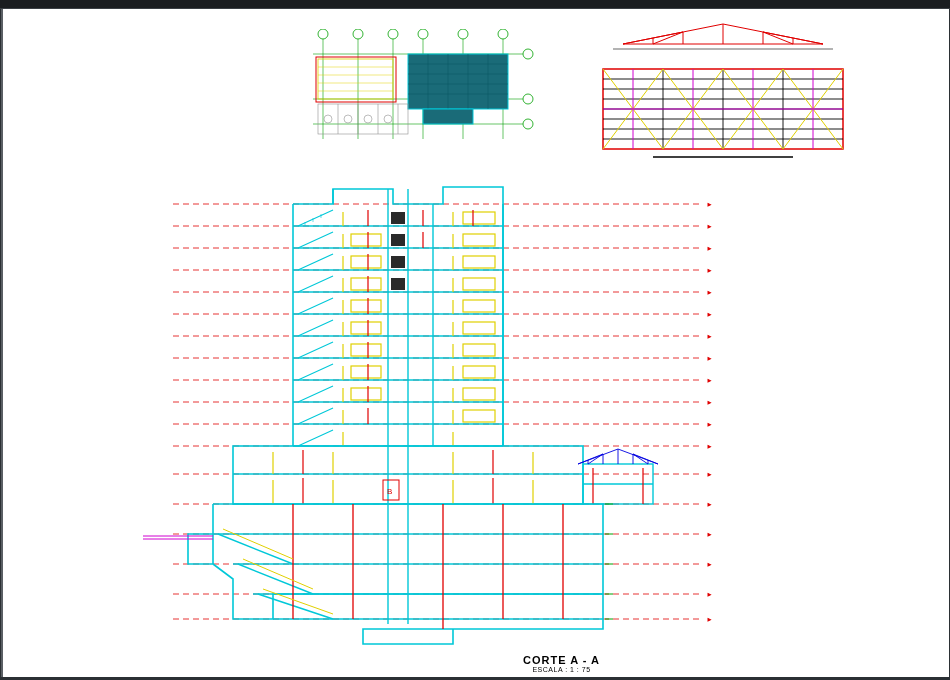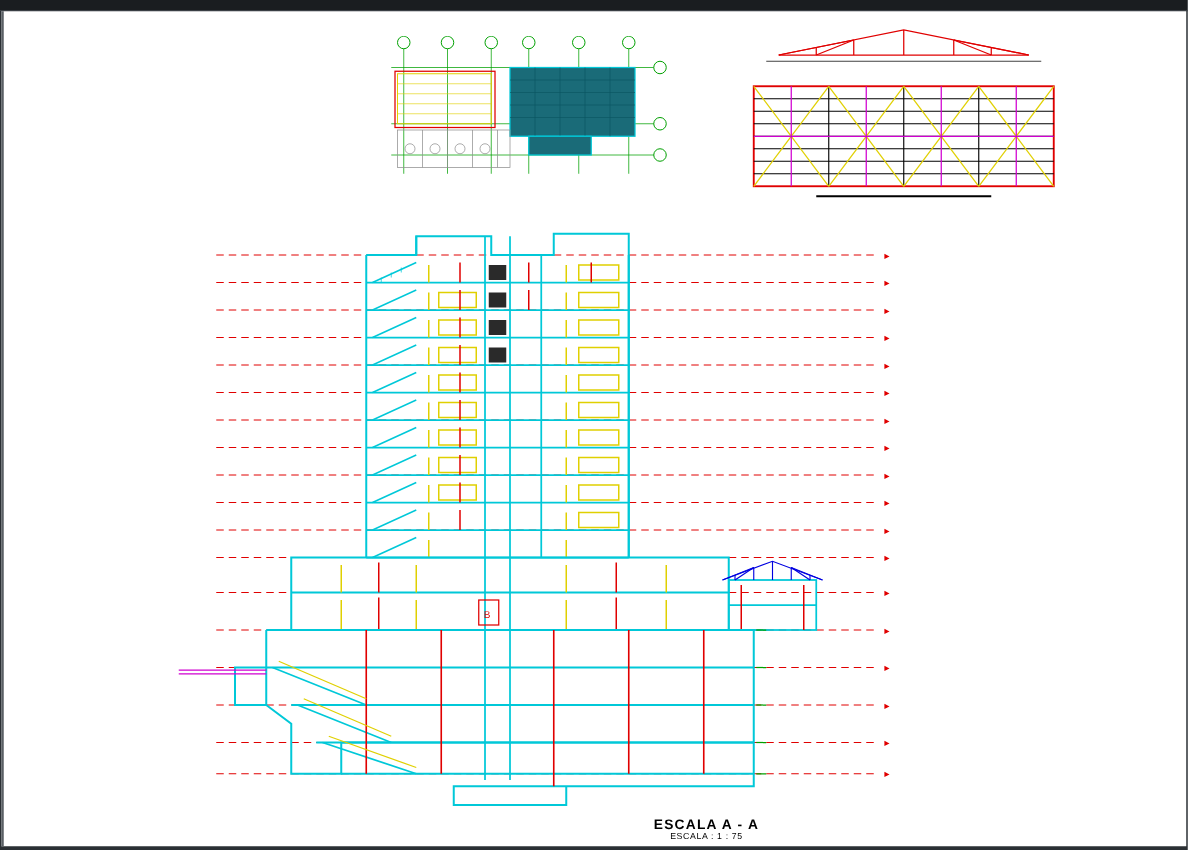--- a/index.html
+++ b/index.html
@@ -432,17 +432,17 @@
     <g stroke="#00a000" stroke-width="1">
       <line x1="472" y1="320" x2="480" y2="320"></line>
         <line x1="472" y1="350" x2="480" y2="350"></line>
       <line x1="472" y1="380" x2="480" y2="380"></line>
         <line x1="472" y1="410" x2="480" y2="410"></line>
       <line x1="472" y1="435" x2="480" y2="435"></line>
     </g>
   </svg>
 
   <div class="title-block">
-    <div>ESCALA A - A</div>
+    <div>CORTE A - A</div>
     <div class="title-sub">ESCALA  :  1 : 75</div>
   </div>
 
 </div>
 
 </body></html>

